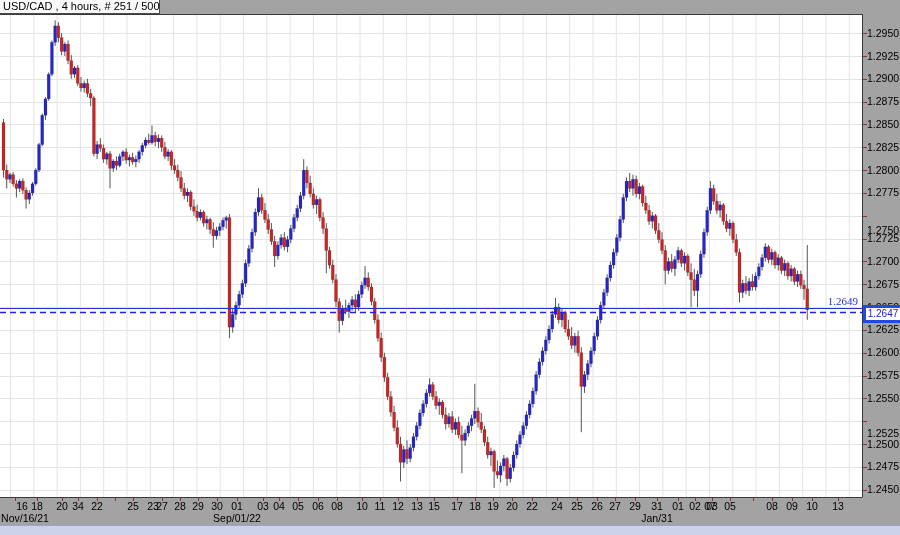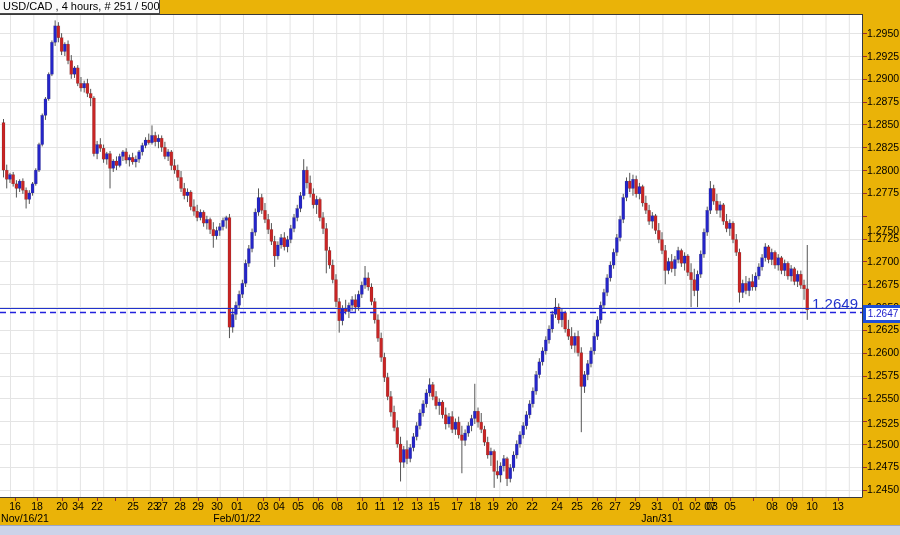--- a/index.html
+++ b/index.html
@@ -1,18 +1,18 @@
 <!DOCTYPE html>
 <html><head>
 <meta charset="utf-8">
 <style>
   html,body{margin:0;padding:0;background:#e8e8e8;}
   .stage{
     position:relative;width:900px;height:535px;overflow:hidden;
-    background:#eab308;font-family:"Liberation Sans",sans-serif;
+    background:#a3a3a3;font-family:"Liberation Sans",sans-serif;
     -webkit-font-smoothing:none;
   }
   #chart-svg{position:absolute;left:0;top:0;}
   .title-box{
     position:absolute;left:0;top:0;width:156px;height:13px;
     background:#fafafa;border-right:1px solid #4a4a4a;border-bottom:1px solid #4a4a4a;
     font-size:11px;line-height:13px;padding-left:3px;color:#000;white-space:nowrap;z-index:6;
   }
   .price-label{
     position:absolute;left:867px;width:33px;height:11px;
@@ -21,21 +21,21 @@
   .time-label{
     position:absolute;top:500px;font-size:10.5px;color:#000;
     transform:translateX(-50%);white-space:nowrap;z-index:2;
   }
   .month-label{
     position:absolute;top:512px;font-size:10.5px;color:#000;
     transform:translateX(-50%);white-space:nowrap;z-index:2;
   }
   .support-label{
     position:absolute;width:70px;text-align:right;
-    font-size:15px;color:#2233cc;z-index:3;
+    font-size:11px;color:#2233cc;z-index:3;font-family:Liberation Serif, serif;
   }
   .current-price-box{
     position:absolute;left:863px;width:34px;height:12px;
     background:#ffffff;border:3px solid #1d4ed8;color:#2222cc;
     font-size:10px;line-height:12px;text-align:center;z-index:5;
   }
   .bottom-bar{
     position:absolute;left:0;top:525px;width:900px;height:10px;
     background:#ccd3e9;border-top:1px solid #9aa6c8;z-index:4;
   }
@@ -698,27 +698,27 @@
       <div class="price-label" style="top: 187.457px;">1.2775</div>
       <div class="price-label" style="top: 225px;">1.2750</div>
       <div class="price-label" style="top: 233.109px;">1.2725</div>
       <div class="price-label" style="top: 255.935px;">1.2700</div>
       <div class="price-label" style="top: 278.761px;">1.2675</div>
       <div class="price-label" style="top: 301.587px;">1.2650</div>
       <div class="price-label" style="top: 324.413px;">1.2625</div>
       <div class="price-label" style="top: 347.239px;">1.2600</div>
       <div class="price-label" style="top: 370.065px;">1.2575</div>
       <div class="price-label" style="top: 392.891px;">1.2550</div>
-      <div class="price-label" style="top: 418px;">1.2525</div>
+      <div class="price-label" style="top: 428px;">1.2525</div>
       <div class="price-label" style="top: 438.543px;">1.2500</div>
       <div class="price-label" style="top: 461.37px;">1.2475</div>
       <div class="price-label" style="top: 484.196px;">1.2450</div>
     </div>
   <div id="time-axis">
-      <div class="time-label" style="left: 15px; text-align: right;">16</div>
+      <div class="time-label" style="left: 22px; text-align: right;">16</div>
       <div class="time-label" style="left: 37px;">18</div>
       <div class="time-label" style="left: 62px;">20</div>
       <div class="time-label" style="left: 78px;">34</div>
       <div class="time-label" style="left: 97px;">22</div>
       <div class="time-label" style="left: 115px; margin-left: 38px;">23</div>
       <div class="time-label" style="left: 133px;">25</div>
       <div class="time-label" style="left: 162px;">27</div>
       <div class="time-label" style="left: 180px;">28</div>
       <div class="time-label" style="left: 198px;">29</div>
       <div class="time-label" style="left: 217px;">30</div>
@@ -747,21 +747,21 @@
       <div class="time-label" style="left: 678px;">01</div>
       <div class="time-label" style="left: 695px;">02</div>
       <div class="time-label" style="left: 712px;">03</div>
       <div class="time-label" style="left: 730px;">05</div>
       <div class="time-label" style="left: 710px;">07</div>
       <div class="time-label" style="left: 772px;">08</div>
       <div class="time-label" style="left: 792px;">09</div>
       <div class="time-label" style="left: 812px;">10</div>
       <div class="time-label" style="left: 838px;">13</div>
       <div class="month-label" style="left: 25px;">Nov/16/21</div>
-      <div class="month-label" style="left: 237px;">Feb/01/22</div>
+      <div class="month-label" style="left: 237px;">Sep/01/22</div>
       <div class="month-label" style="left: 657px;">Jan/31</div>
     </div>
 
   <div class="support-label" id="support-label" style="left: 788px; top: 295px;">1.2649</div>
 
   <div class="current-price-box" id="current-price-box" style="top: 304.826px;">1.2647</div>
 
   <div class="bottom-bar"></div>
 
 </div>

